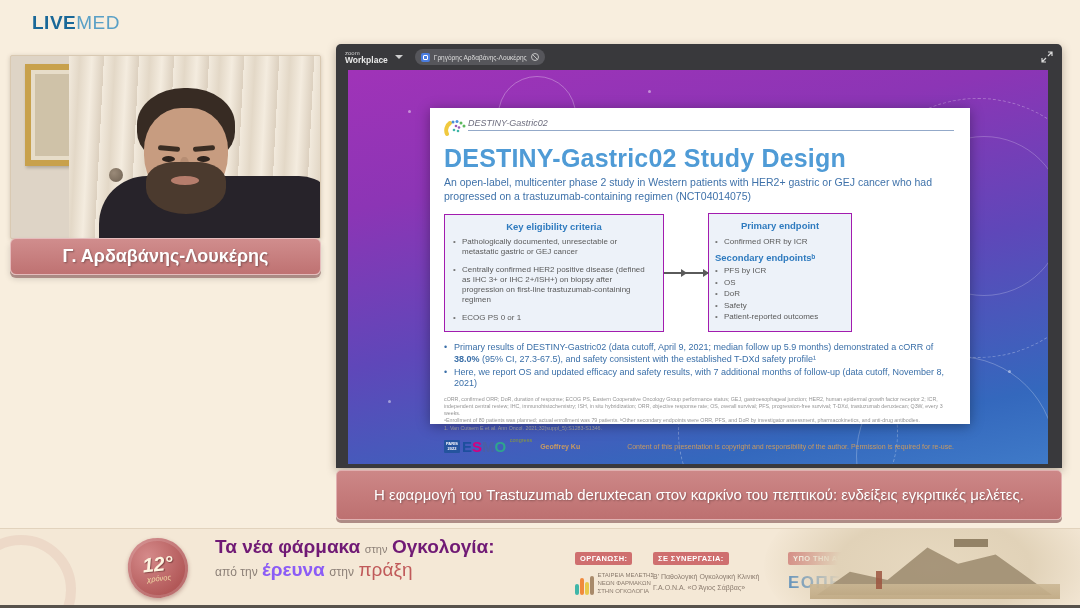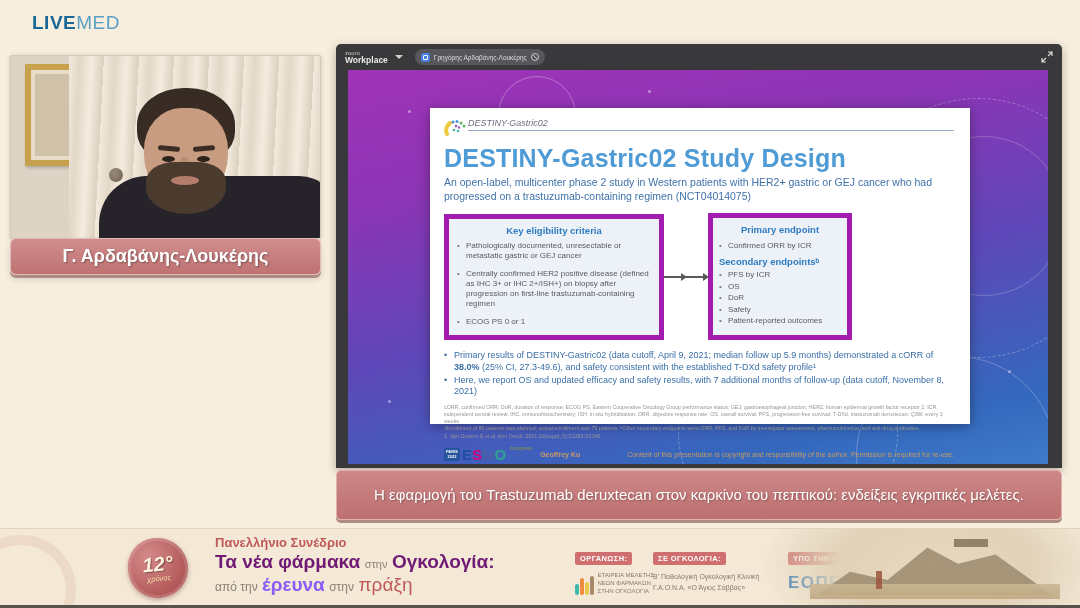--- a/index.html
+++ b/index.html
@@ -93,21 +93,21 @@
 
   .card-brand { display:flex; align-items:flex-start; }
   .card-brand .line { flex:1; border-bottom:1px solid #93a9c9; padding-bottom:2px;
     font-size:9px; font-style:italic; color:#6d6d7e; }
   .study-ic { width:24px; height:20px; flex:0 0 auto; }
 
   .slide-title { margin-top:6px; font-size:25px; font-weight:bold; color:#4f9bd6; letter-spacing:.2px; }
   .slide-sub { margin-top:3px; font-size:10.5px; color:#3f72aa; line-height:1.3; width:96%; }
 
   .flow { margin-top:10px; display:flex; align-items:center; }
-  .panel { background:#edf2f9; border:5px solid #a21caf; color:#5a5a5a; }
+  .panel { background:#edf2f9; border:1px solid #a21caf; color:#5a5a5a; }
   .elig { width:220px; padding:6px 8px 8px 8px; font-size:8px; line-height:1.25; }
   .panel-title { text-align:center; color:#2f7bbf; font-weight:bold; font-size:9.5px; margin-bottom:4px; }
   .eb-item { position:relative; padding-left:9px; margin-bottom:8px; }
   .eb-item:last-child { margin-bottom:0; }
   .eb-item::before { content:"•"; position:absolute; left:0; top:0; color:#777; }
   .arrow { flex:0 0 22px; height:1.5px; background:#5a5a5a; position:relative; }
   .arrow::after { content:""; position:absolute; right:-1px; top:-3.2px; border-left:6px solid #5a5a5a;
     border-top:4px solid transparent; border-bottom:4px solid transparent; }
   .tdxd { width:96px; background:#1b77c0; color:#fff; text-align:center; font-weight:bold;
     font-size:9.5px; line-height:1.35; padding:10px 2px; }
@@ -284,21 +284,21 @@
           <div class="eb-item">PFS by ICR</div>
           <div class="eb-item">OS</div>
           <div class="eb-item">DoR</div>
           <div class="eb-item">Safety</div>
           <div class="eb-item">Patient-reported outcomes</div>
         </div>
       </div>
 
       <div class="kb">
         <div class="eb-item">
-          <span>Primary results of DESTINY-Gastric02 (data cutoff, April 9, 2021; median follow up 5.9 months) demonstrated a cORR of </span><b>38.0%</b><span> (25% CI, 27.3-49.6), and safety consistent with the established T-DXd safety profile¹</span>
+          <span>Primary results of DESTINY-Gastric02 (data cutoff, April 9, 2021; median follow up 5.9 months) demonstrated a cORR of </span><b>38.0%</b><span> (95% CI, 27.3-67.5), and safety consistent with the established T-DXd safety profile¹</span>
         </div>
         <div class="eb-item">Here, we report OS and updated efficacy and safety results, with 7 additional months of follow-up (data cutoff, November 8, 2021)</div>
       </div>
 
       <div class="fnotes">
         <div>cORR, confirmed ORR; DoR, duration of response; ECOG PS, Eastern Cooperative Oncology Group performance status; GEJ, gastroesophageal junction; HER2, human epidermal growth factor receptor 2; ICR, independent central review; IHC, immunohistochemistry; ISH, in situ hybridization; ORR, objective response rate; OS, overall survival; PFS, progression-free survival; T-DXd, trastuzumab deruxtecan; Q3W, every 3 weeks.</div>
         <div>ᵃEnrollment of 80 patients was planned; actual enrollment was 79 patients. ᵇOther secondary endpoints were ORR, PFS, and DoR by investigator assessment, pharmacokinetics, and anti-drug antibodies.</div>
         <div>1. Van Cutsem E et al. Ann Oncol. 2021;32(suppl_5):S1283-S1346.</div>
       </div>
 
@@ -324,21 +324,20 @@
 
 <div class="footer">
   <div class="f-arc"></div>
 
   <div class="seal">
     <span class="num">12°</span>
     <span class="word">χρόνος</span>
   </div>
 
   <div class="conf">
-    <div class="kind">Πανελλήνιο Συνέδριο</div>
     <div>
       <span class="big">Τα νέα φάρμακα</span>
       <span class="small-g">στην</span>
       <span class="big">Ογκολογία:</span>
     </div>
     <div class="row3">
       <span class="apo">από την</span>
       <span class="rose-b">έρευνα</span>
       <span class="apo">στην</span>
       <span class="rose">πράξη</span>
@@ -356,21 +355,21 @@
         </span>
       <div class="org-txt">
         <div>ΕΤΑΙΡΕΙΑ ΜΕΛΕΤΗΣ</div>
         <div>ΝΕΩΝ ΦΑΡΜΑΚΩΝ</div>
         <div>ΣΤΗΝ ΟΓΚΟΛΟΓΙΑ</div>
       </div>
     </div>
   </div>
 
   <div class="f-block f-collab">
-    <span class="f-badge">ΣΕ ΟΓΚΟΛΟΓΙΑ:</span>
+    <span class="f-badge">ΣΕ ΣΥΝΕΡΓΑΣΙΑ:</span>
     <div class="collab-txt">
       <div>Β' Παθολογική Ογκολογική Κλινική</div>
       <div>Γ.Α.Ο.Ν.Α. «Ο Άγιος Σάββας»</div>
     </div>
   </div>
 
   <div class="f-block f-aegis">
     <span class="f-badge">ΥΠΟ ΤΗΝ ΑΙΓΙΔΑ:</span>
     <div class="aegis-row">
       <span class="eope">ΕΟΠΕ</span>

